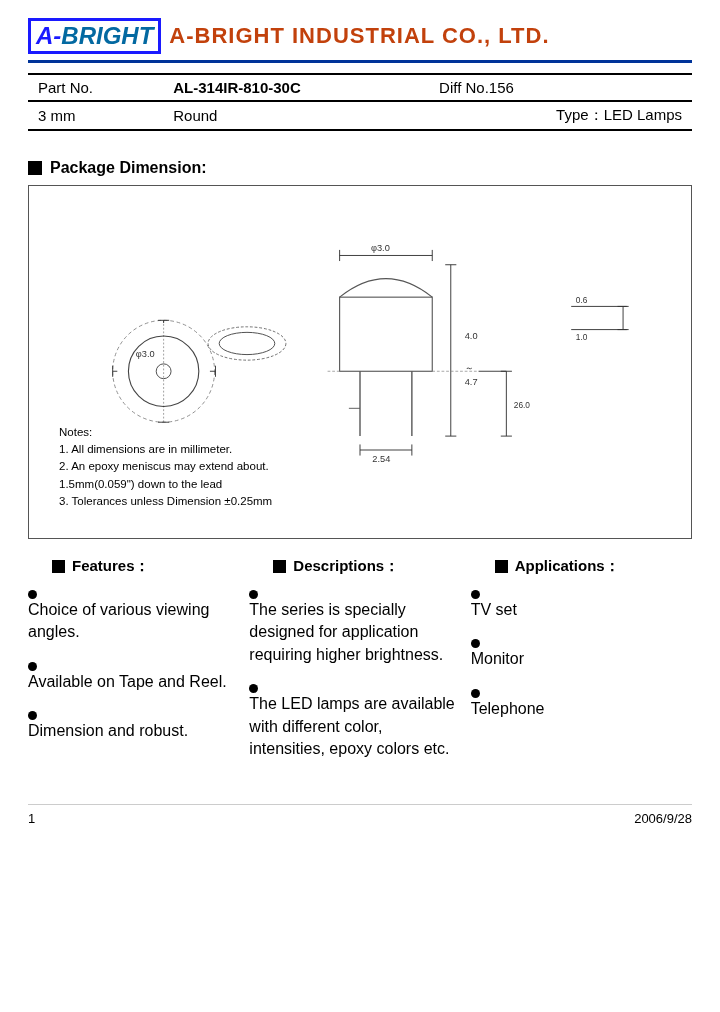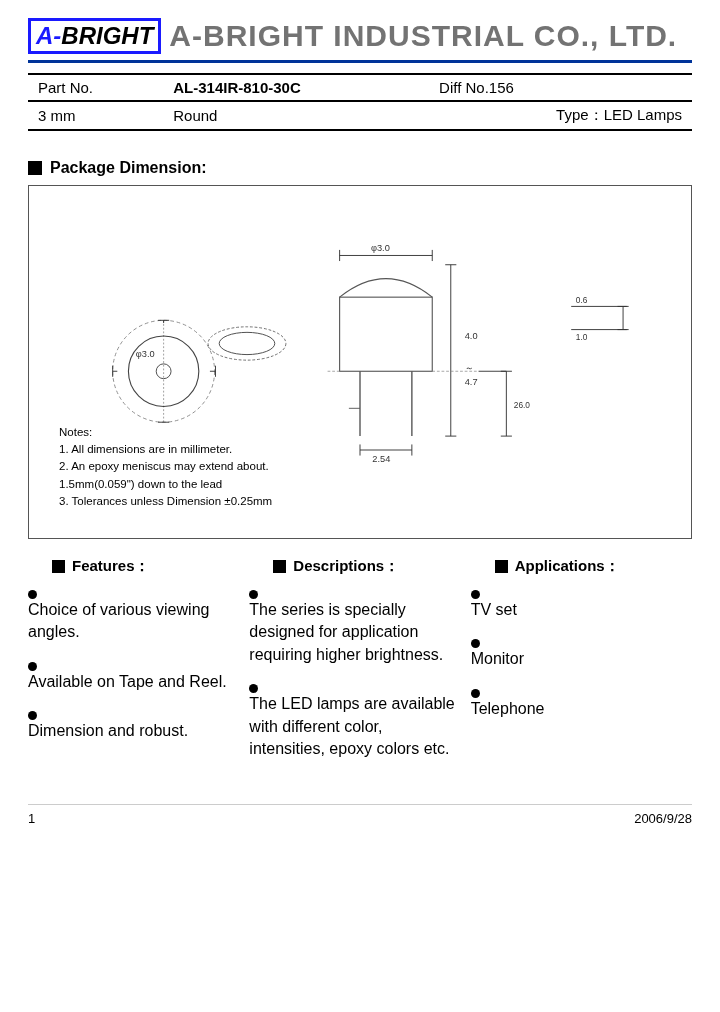--- a/index.html
+++ b/index.html
@@ -15,23 +15,23 @@
 
     
     .header {
       display: flex;
       align-items: center;
       padding-bottom: 6px;
       border-bottom: 3px solid #003399;
       margin-bottom: 10px;
     }
     .company-name {
-      font-size: 30px;
+      font-size: 22px;
       font-weight: bold;
-      color: #737373;
+      color: #c2410c;
       letter-spacing: 1px;
     }
 
     
     .part-table {
       width: 100%;
       border-collapse: collapse;
       margin-bottom: 28px;
     }
     .part-table td {
@@ -163,21 +163,21 @@
     
     .logo-box {
       display: inline-flex;
       align-items: center;
       border: 3px solid #1a1aff;
       padding: 1px 5px;
       margin-right: 8px;
     }
     .logo-a { color: #1a1aff; font-size: 24px; font-weight: 900; font-style: italic; font-family: Arial Black, sans-serif; }
     .logo-dash { color: #1a1aff; font-size: 24px; font-weight: 900; font-style: italic; font-family: Arial Black, sans-serif; }
-    .logo-bright { color: #000000; font-size: 24px; font-weight: 900; font-style: italic; font-family: Arial Black, sans-serif; }
+    .logo-bright { color: #0369a1; font-size: 24px; font-weight: 900; font-style: italic; font-family: Arial Black, sans-serif; }
   </style>
 </head>
 <body>
 
 <div class="header">
   <div class="logo-box">
     <span class="logo-a">A</span>
     <span class="logo-dash">-</span>
     <span class="logo-bright">BRIGHT</span>
   </div>

